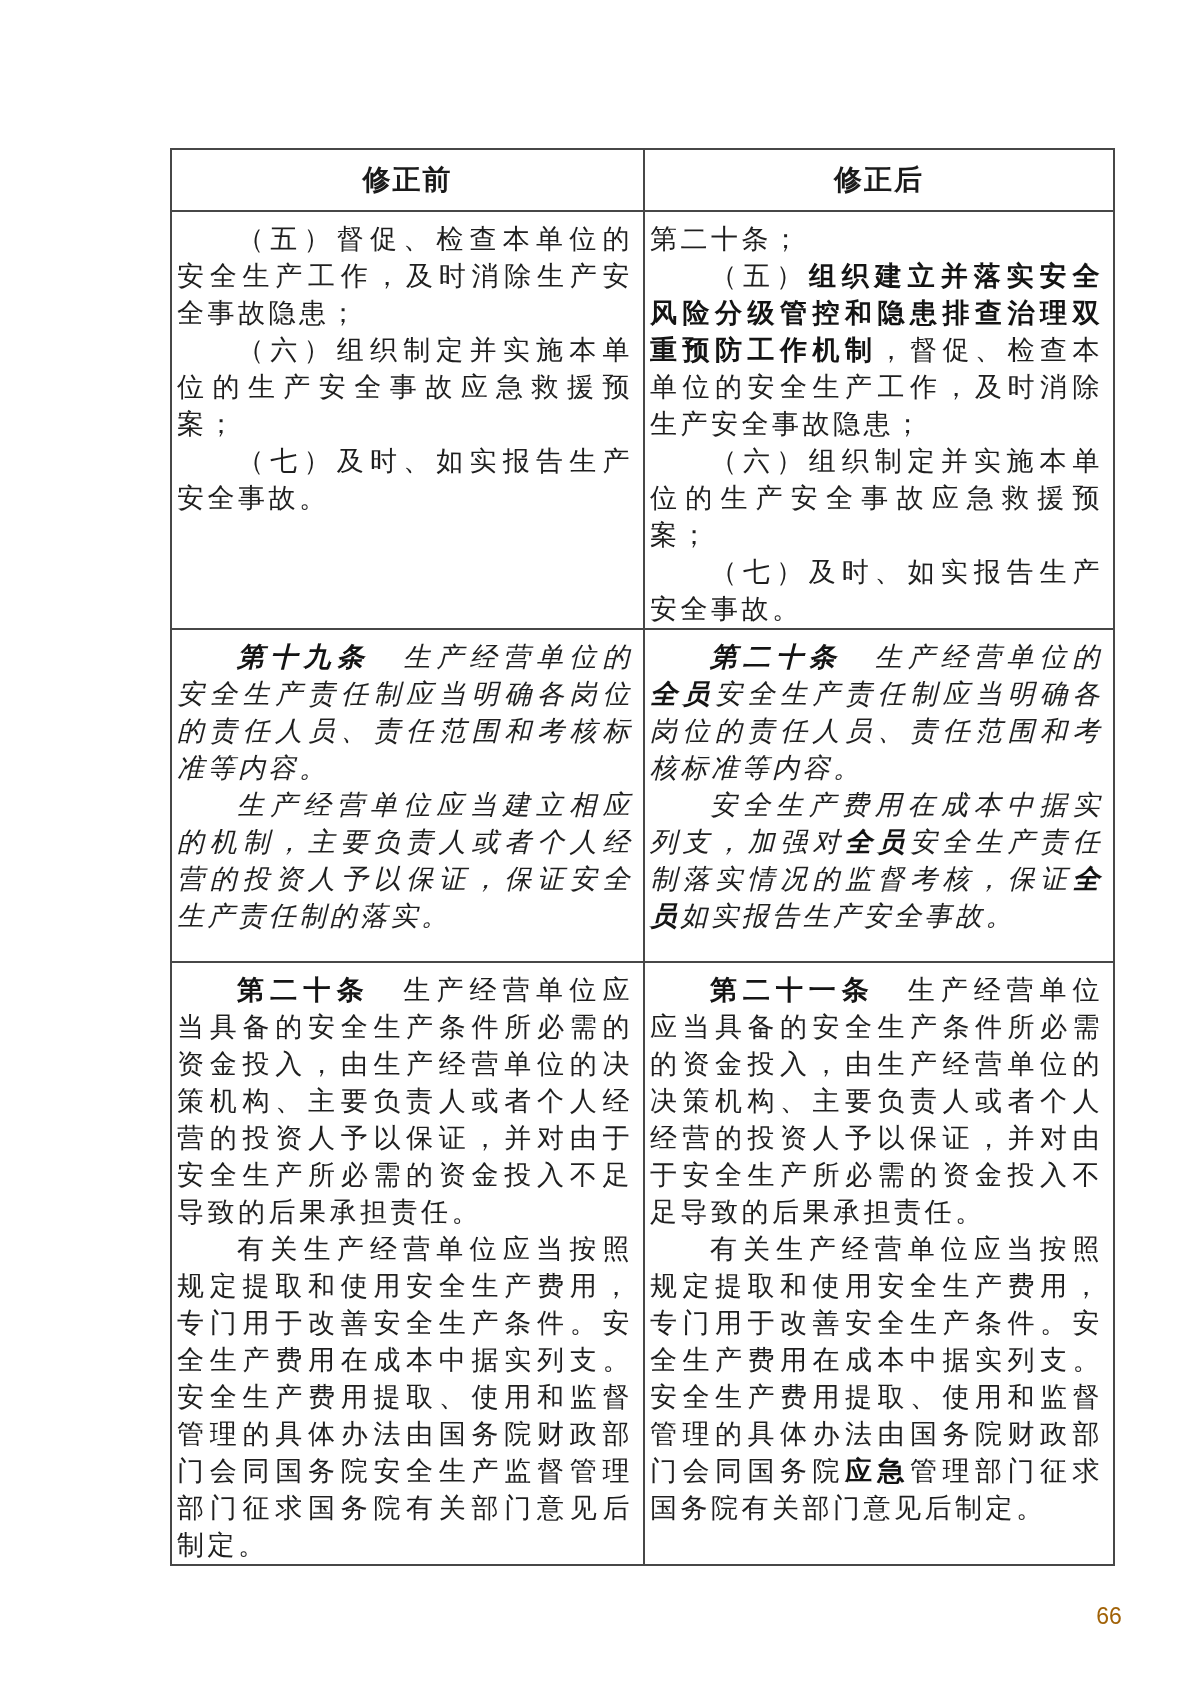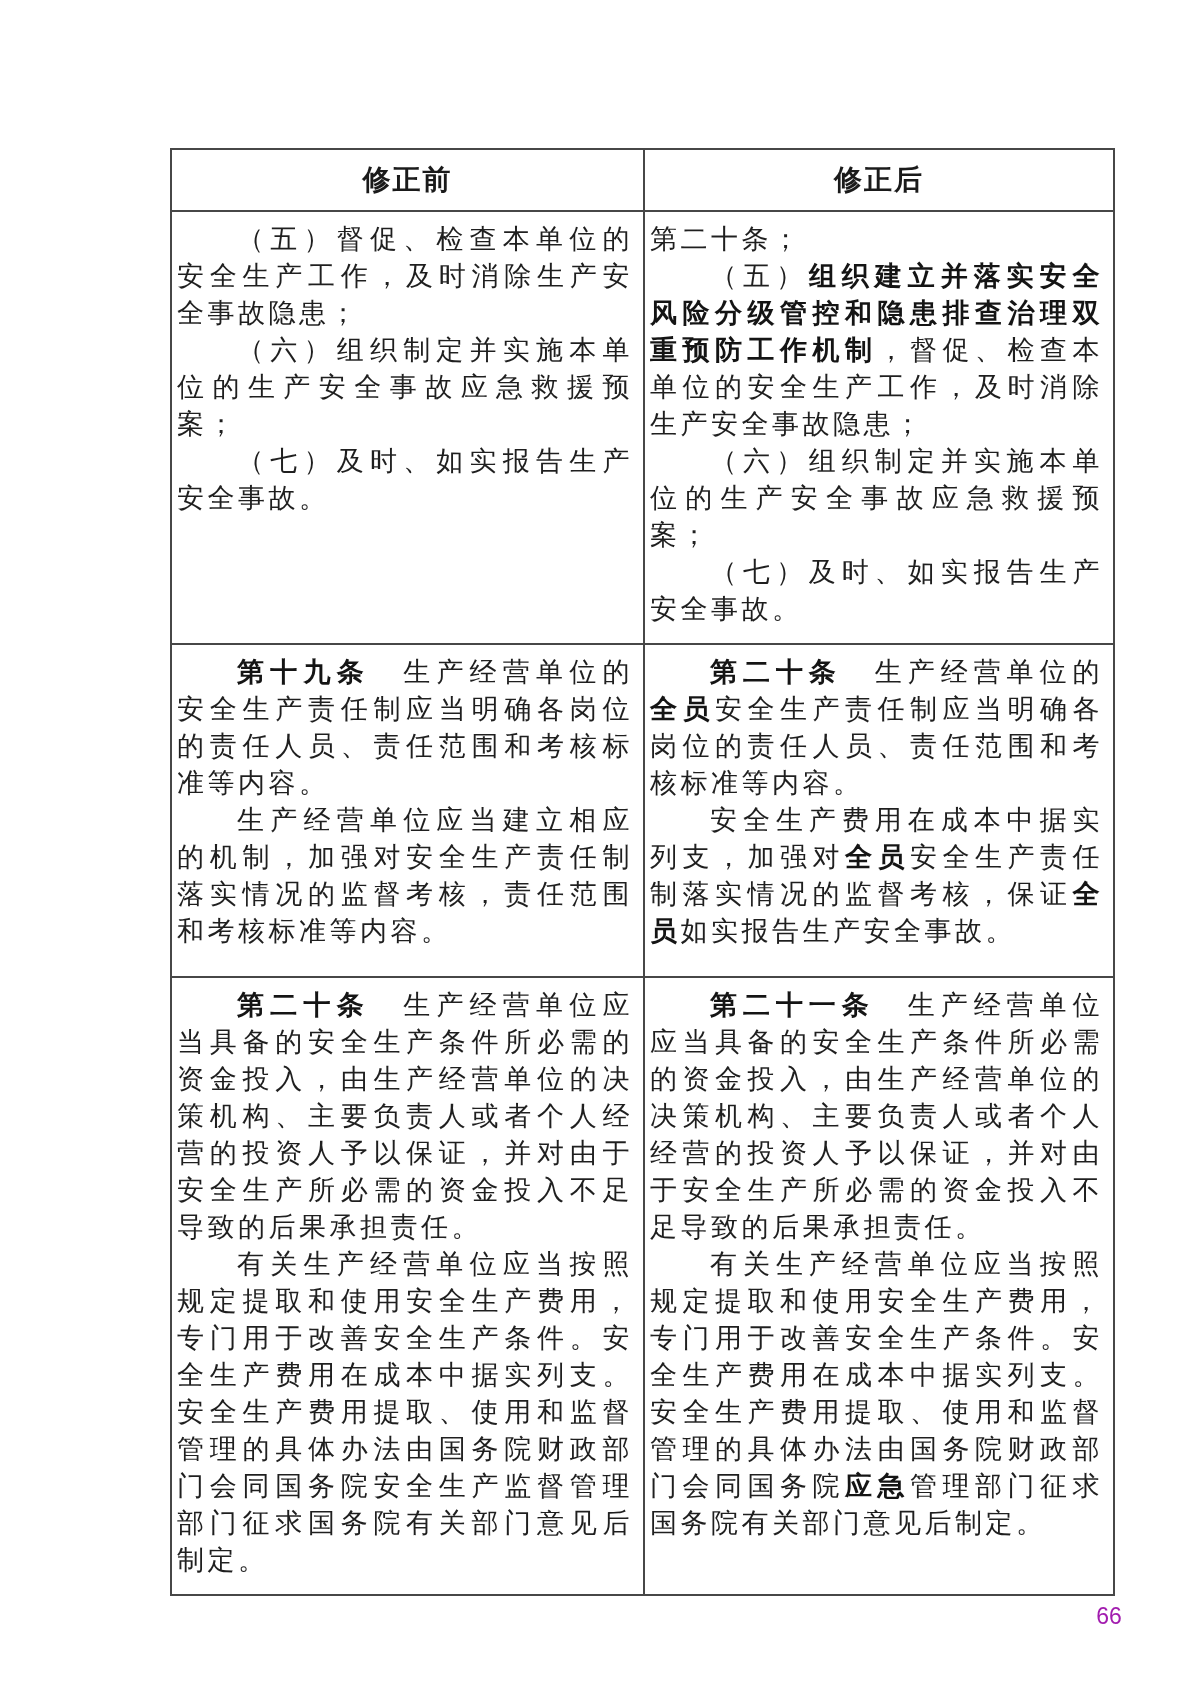--- a/index.html
+++ b/index.html
@@ -33,45 +33,45 @@
     font-family: "Liberation Sans", "DejaVu Sans", sans-serif;
     font-weight: 700;
     font-size: 28px;
     letter-spacing: 2px;
     text-align: center;
     vertical-align: middle;
     color: #1a1a1a;
   }
   table.cmp td {
     width: 50%;
-    padding: 9px 10px 15px 5px;
+    padding: 9px 10px 0 5px;
     font-size: 27px;
     line-height: 37px;
     letter-spacing: 3.5px;
     text-align: justify;
     text-justify: inter-ideograph;
   }
   table.cmp tr.row-0 { height: 414px; }
-  table.cmp tr.row-1 { height: 333px; }
+  table.cmp tr.row-1 { height: 333px; font-style: italic; }
   table.cmp tr.row-2 { height: 593px; }
   p.para { margin: 0; }
   p.para.indent { text-indent: 60px; }
   span.b {
     font-weight: 700;
     font-family: "Liberation Sans", "DejaVu Sans", sans-serif;
     color: #141414;
   }
   .page-number {
     position: absolute;
     left: 1046px; top: 1603px;
     width: 56px;
     text-align: center;
     font-family: "Liberation Sans", "DejaVu Sans", sans-serif;
     font-size: 23px;
-    color: #a21caf;
+    color: #a16207;
   }
 </style>
 </head>
 <body>
 
 <div class="page">
 
   <table class="cmp">
     <colgroup>
       <col style="width:473px">
@@ -93,21 +93,21 @@
           <td>
             <p class="para"><span>第二十条；</span></p>
             <p class="para indent"><span>（五）</span><span class="b">组织建立并落实安全风险分级管控和隐患排查治理双重预防工作机制</span><span>，督促、检查本单位的安全生产工作，及时消除生产安全事故隐患；</span></p>
             <p class="para indent"><span>（六）组织制定并实施本单位的生产安全事故应急救援预案；</span></p>
             <p class="para indent"><span>（七）及时、如实报告生产安全事故。</span></p>
           </td>
         </tr>
         <tr class="row-1">
           <td>
             <p class="para indent"><span class="b">第十九条</span><span>　生产经营单位的安全生产责任制应当明确各岗位的责任人员、责任范围和考核标准等内容。</span></p>
-            <p class="para indent"><span>生产经营单位应当建立相应的机制，加强对安全生产责任制落实情况的监督考核，责任范围和考核标准等内容。</span></p>
+            <p class="para indent"><span>生产经营单位应当建立相应的机制，主要负责人或者个人经营的投资人予以保证，保证安全生产责任制的落实。</span></p>
           </td>
           <td>
             <p class="para indent"><span class="b">第二十条</span><span>　生产经营单位的</span><span class="b">全员</span><span>安全生产责任制应当明确各岗位的责任人员、责任范围和考核标准等内容。</span></p>
             <p class="para indent"><span>安全生产费用在成本中据实列支，加强对</span><span class="b">全员</span><span>安全生产责任制落实情况的监督考核，保证</span><span class="b">全员</span><span>如实报告生产安全事故。</span></p>
           </td>
         </tr>
         <tr class="row-2">
           <td>
             <p class="para indent"><span class="b">第二十条</span><span>　生产经营单位应当具备的安全生产条件所必需的资金投入，由生产经营单位的决策机构、主要负责人或者个人经营的投资人予以保证，并对由于安全生产所必需的资金投入不足导致的后果承担责任。</span></p>
             <p class="para indent"><span>有关生产经营单位应当按照规定提取和使用安全生产费用，专门用于改善安全生产条件。安全生产费用在成本中据实列支。安全生产费用提取、使用和监督管理的具体办法由国务院财政部门会同国务院安全生产监督管理部门征求国务院有关部门意见后制定。</span></p>

